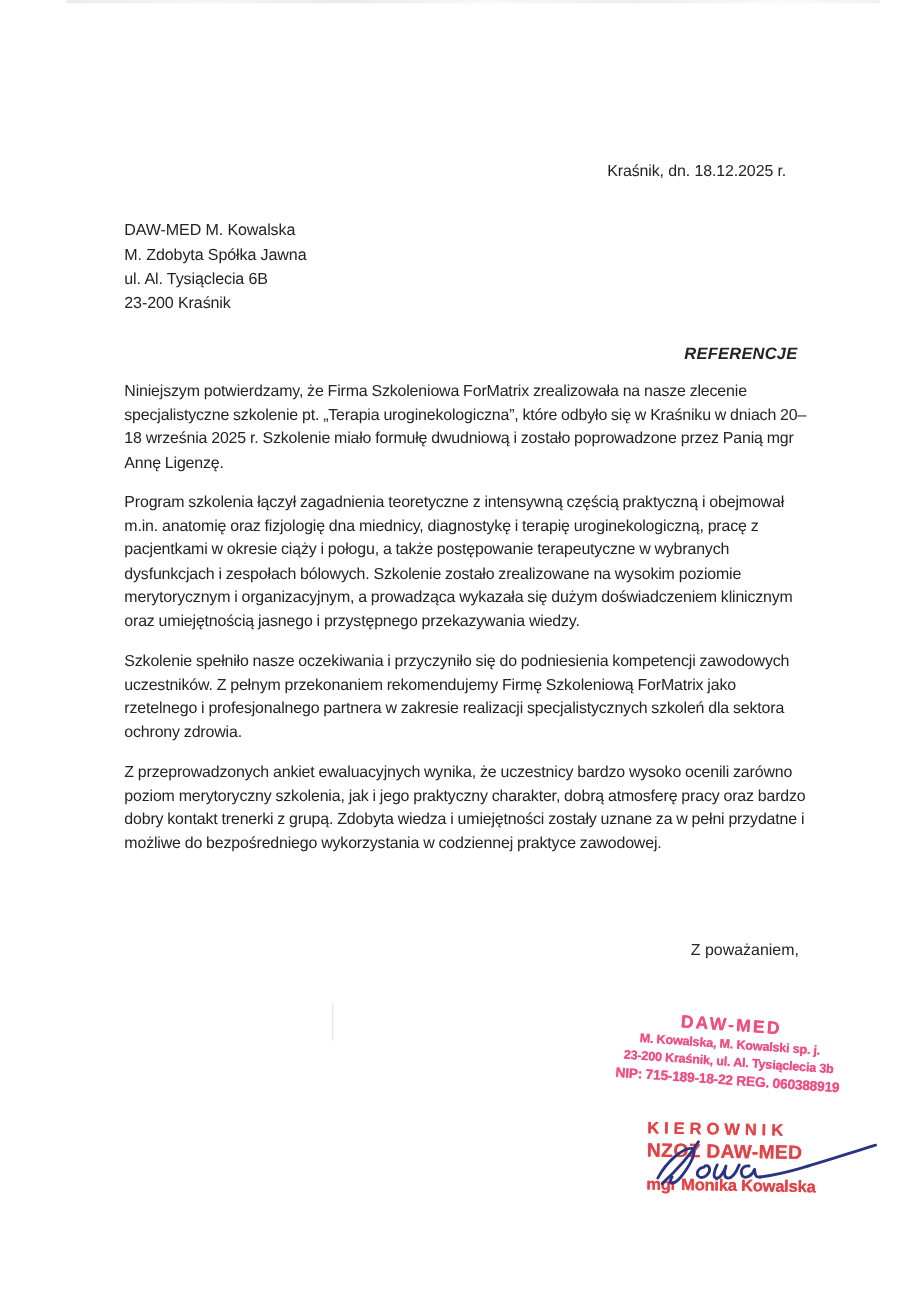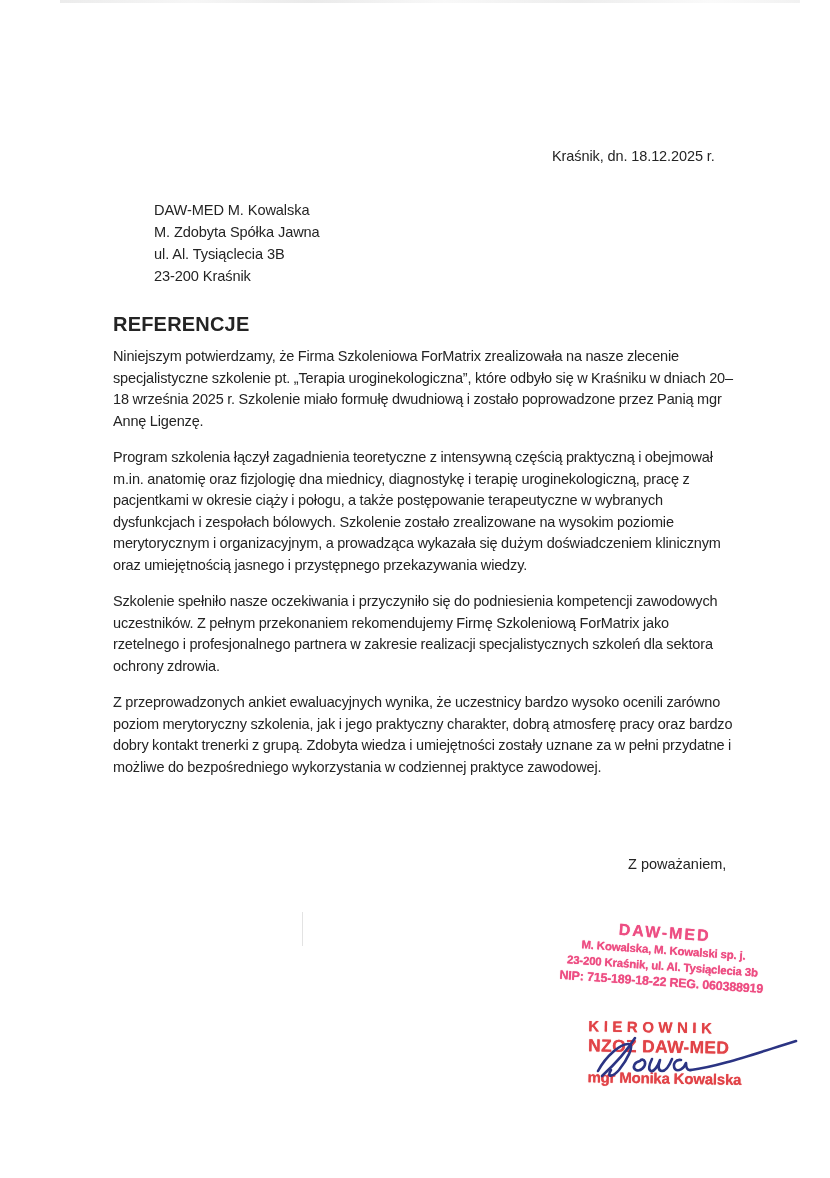--- a/index.html
+++ b/index.html
@@ -30,29 +30,29 @@
     left: 552px; top: 148px;
     font-size: 14.5px;
     letter-spacing: -0.1px;
   }
   .recipient {
     position: absolute;
     left: 113px; top: 199px;
     font-size: 14.6px;
     line-height: 22px;
     letter-spacing: -0.1px;
-    margin-left: 41px;
   }
   .title {
     position: absolute;
     left: 113px; top: 313px; width: 612px;
-    text-align: left;
-    font-size: 20px;
+    text-align: right;
+    font-size: 15px;
     font-weight: 700;
     letter-spacing: 0.2px;
+    font-style: italic;
   }
   .body-text {
     position: absolute;
     left: 113px; top: 346px; width: 620px;
     font-size: 14.5px;
     line-height: 21.5px;
     letter-spacing: -0.15px;
     word-spacing: -0.3px;
     text-align: left;
   }
@@ -104,21 +104,21 @@
 <div class="page">
 
   <div class="scan-edge"></div>
   <div class="scan-scratch"></div>
 
   <div class="date-line">Kraśnik, dn. 18.12.2025 r.</div>
 
   <div class="recipient">
     <div>DAW-MED M. Kowalska</div>
     <div>M. Zdobyta Spółka Jawna</div>
-    <div>ul. Al. Tysiąclecia 3B</div>
+    <div>ul. Al. Tysiąclecia 6B</div>
     <div>23-200 Kraśnik</div>
   </div>
 
   <div class="title">REFERENCJE</div>
 
   <div class="body-text">
     <p>Niniejszym potwierdzamy, że Firma Szkoleniowa ForMatrix zrealizowała na nasze zlecenie specjalistyczne szkolenie pt. „Terapia uroginekologiczna”, które odbyło się w Kraśniku w dniach 20–18 września 2025 r. Szkolenie miało formułę dwudniową i zostało poprowadzone przez Panią mgr Annę Ligenzę.</p>
     <p>Program szkolenia łączył zagadnienia teoretyczne z intensywną częścią praktyczną i obejmował m.in. anatomię oraz fizjologię dna miednicy, diagnostykę i terapię uroginekologiczną, pracę z pacjentkami w okresie ciąży i połogu, a także postępowanie terapeutyczne w wybranych dysfunkcjach i zespołach bólowych. Szkolenie zostało zrealizowane na wysokim poziomie merytorycznym i organizacyjnym, a prowadząca wykazała się dużym doświadczeniem klinicznym oraz umiejętnością jasnego i przystępnego przekazywania wiedzy.</p>
     <p>Szkolenie spełniło nasze oczekiwania i przyczyniło się do podniesienia kompetencji zawodowych uczestników. Z pełnym przekonaniem rekomendujemy Firmę Szkoleniową ForMatrix jako rzetelnego i profesjonalnego partnera w zakresie realizacji specjalistycznych szkoleń dla sektora ochrony zdrowia.</p>
     <p>Z przeprowadzonych ankiet ewaluacyjnych wynika, że uczestnicy bardzo wysoko ocenili zarówno poziom merytoryczny szkolenia, jak i jego praktyczny charakter, dobrą atmosferę pracy oraz bardzo dobry kontakt trenerki z grupą. Zdobyta wiedza i umiejętności zostały uznane za w pełni przydatne i możliwe do bezpośredniego wykorzystania w codziennej praktyce zawodowej.</p>

